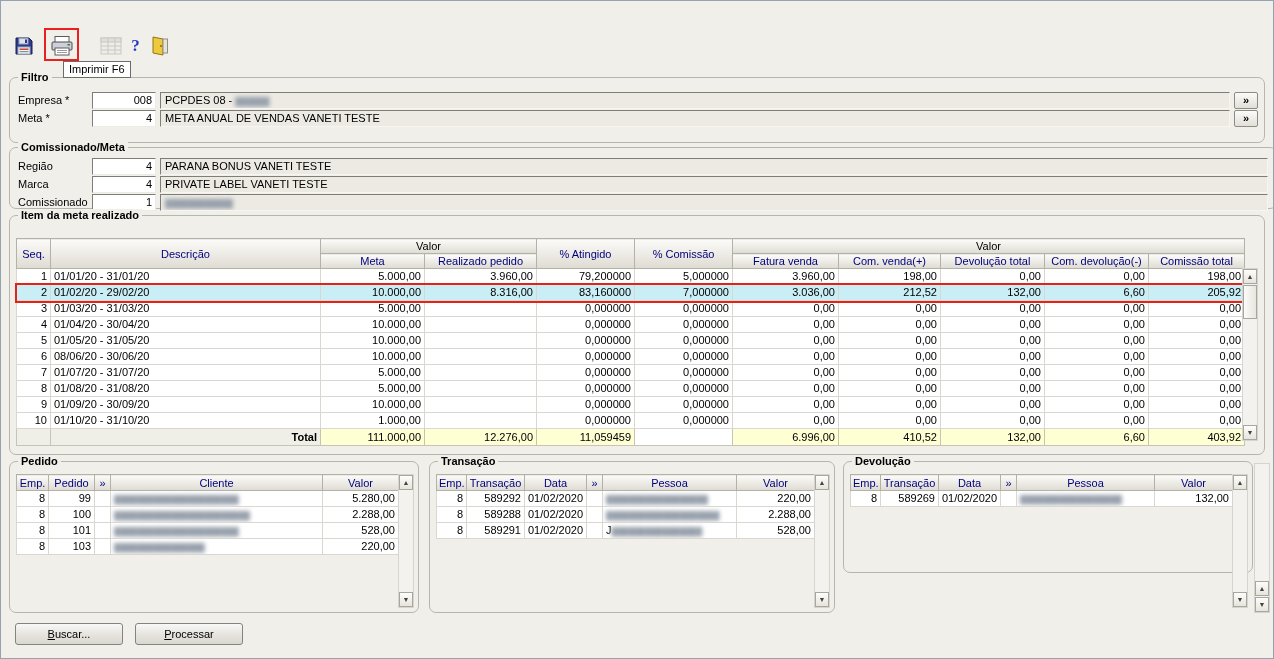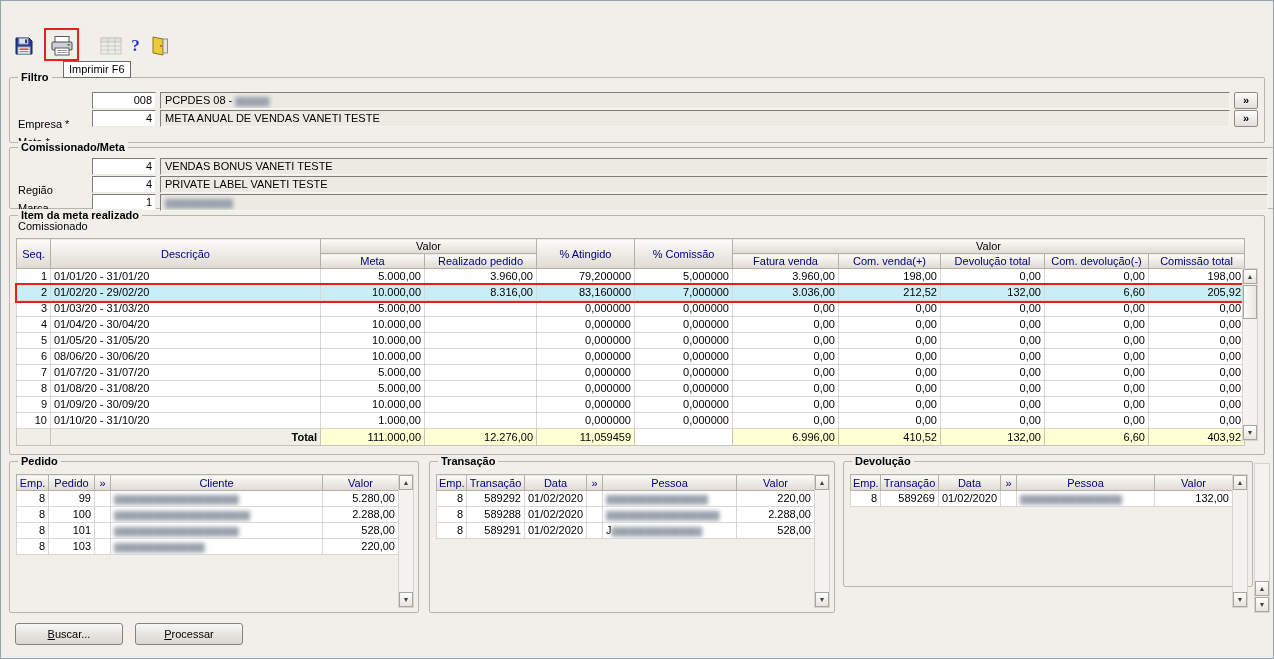--- a/index.html
+++ b/index.html
@@ -7,25 +7,25 @@
 .window{position:relative;width:1274px;height:659px;background:#F0EFEA;border:1px solid #94A3B0;overflow:hidden;}
 .titlebar{position:absolute;left:0;top:0;right:0;height:26px;background:linear-gradient(180deg,#FDFEFE,#EAF0F5 55%,#D9E3EC);border-bottom:1px solid #BFC9D2;display:flex;align-items:center;gap:5px;padding:0 7px;}
 .titlebar .title{font-size:12px;}
 .close-btn{position:absolute;top:2px;right:5px;width:41px;height:19px;background:linear-gradient(180deg,#F7B3A4,#E2654B 40%,#C93C1F 60%,#E06A45);border:1px solid #8C2E18;border-radius:0 0 4px 4px;color:#fff;display:flex;align-items:center;justify-content:center;font-weight:bold;font-size:12px;box-shadow:inset 0 1px 0 rgba(255,255,255,.55);cursor:pointer;}
 .toolbar{position:absolute;left:0;top:27px;right:0;height:33px;}
 .tb-btn{position:absolute;top:3px;width:29px;height:29px;display:flex;align-items:center;justify-content:center;border:1px solid transparent;cursor:pointer;background:transparent;}
 .tb-btn.disabled{opacity:.55;}
 .q{color:#2438C8;font-weight:bold;font-size:17px;font-family:"Liberation Serif","DejaVu Serif",serif;}
 .anno{position:absolute;border:2px solid #EC1F1F;pointer-events:none;z-index:8;}
 .tooltip{position:absolute;left:62px;top:33px;background:#ffffff;border:1px solid #6C6C6C;padding:1px 5px 2px;white-space:nowrap;z-index:9;}
-.group{position:absolute;border:1px solid #B7B6AC;border-radius:2px;}
+.group{position:absolute;border:1px solid #B7B6AC;border-radius:7px;}
 .legend{position:absolute;top:-7px;left:8px;background:#F0EFEA;padding:0 3px;font-weight:bold;line-height:12px;}
 .rows{position:absolute;left:0;right:0;top:14px;}
 .frow{position:relative;height:17px;margin-bottom:1px;}
-.lbl{position:absolute;left:8px;top:2px;margin-top:24px;}
+.lbl{position:absolute;left:8px;top:2px;}
 .codebox{position:absolute;left:82px;width:64px;height:17px;background:#FFF;border:1px solid;border-color:#7F7E76 #ECEBE4 #ECEBE4 #7F7E76;text-align:right;padding:1px 3px 0 0;}
 .descfield{position:absolute;left:150px;height:17px;background:#ECEAE3;border:1px solid;border-color:#7F7E76 #F6F5F0 #F6F5F0 #7F7E76;padding:1px 4px 0;white-space:nowrap;overflow:hidden;}
 .filtro-row .descfield{right:34px;}
 .comis-row .descfield{right:8px;}
 .more-btn{position:absolute;right:6px;top:0;width:24px;height:17px;background:linear-gradient(180deg,#FBFBFA,#E1DFD7);border:1px solid #8D8C84;border-radius:2px;text-align:center;line-height:15px;font-weight:bold;cursor:pointer;}
 .redacted{filter:blur(2px);color:#97A0AB;font-size:8px;display:inline-block;line-height:10px;}
 table.grid{border-collapse:collapse;table-layout:fixed;background:#0c4a6e;position:absolute;border:1px solid #9C9A91;padding-left:36px;}
 .grid th{background:linear-gradient(180deg,#FCFBF9,#EAE8E1 60%,#DEDBD2);border:1px solid #B3B1A8;font-weight:normal;color:#00007E;padding:0 2px;height:15px;white-space:nowrap;overflow:hidden;text-align:center;}
 .grid th.black{color:#000;}
 .grid td{border:1px solid #D9D7D0;padding:0 3px;height:16px;line-height:15px;white-space:nowrap;overflow:hidden;background:#FFF;vertical-align:middle;}
@@ -116,21 +116,21 @@
     </div>
   </div>
 
   <div class="group" style="left:8px;top:146px;width:1268px;height:62px">
     <span class="legend">Comissionado/Meta</span>
     <div class="rows" style="top:10px">
 
         <div class="frow comis-row">
           <span class="lbl">Região</span>
           <div class="codebox">4</div>
-          <div class="descfield"><span>VENDAS BONUS VANETI TESTE</span><span class="redacted"></span></div>
+          <div class="descfield"><span>PARANA BONUS VANETI TESTE</span><span class="redacted"></span></div>
         </div>
 
         <div class="frow comis-row">
           <span class="lbl">Marca</span>
           <div class="codebox">4</div>
           <div class="descfield"><span>PRIVATE LABEL VANETI TESTE</span><span class="redacted"></span></div>
         </div>
 
         <div class="frow comis-row">
           <span class="lbl">Comissionado</span>
@@ -454,21 +454,21 @@
           </tr>
 
       </tbody>
     </table>
     <div class="vscroll" style="right:4px;top:12px;height:134px">
       <div class="varr up">▲</div>
       <div class="varr down">▼</div>
     </div>
   </div>
 
-  <div class="group" style="left:842px;top:460px;width:410px;height:126px">
+  <div class="group" style="left:842px;top:460px;width:410px;height:112px">
     <span class="legend">Devolução</span>
     <table class="grid small" style="left:6px;top:12px;width:382px">
       <colgroup>
           <col style="width:30px">
           <col style="width:58px">
           <col style="width:62px">
           <col style="width:16px">
           <col style="width:138px">
           <col style="width:78px">
         </colgroup>

